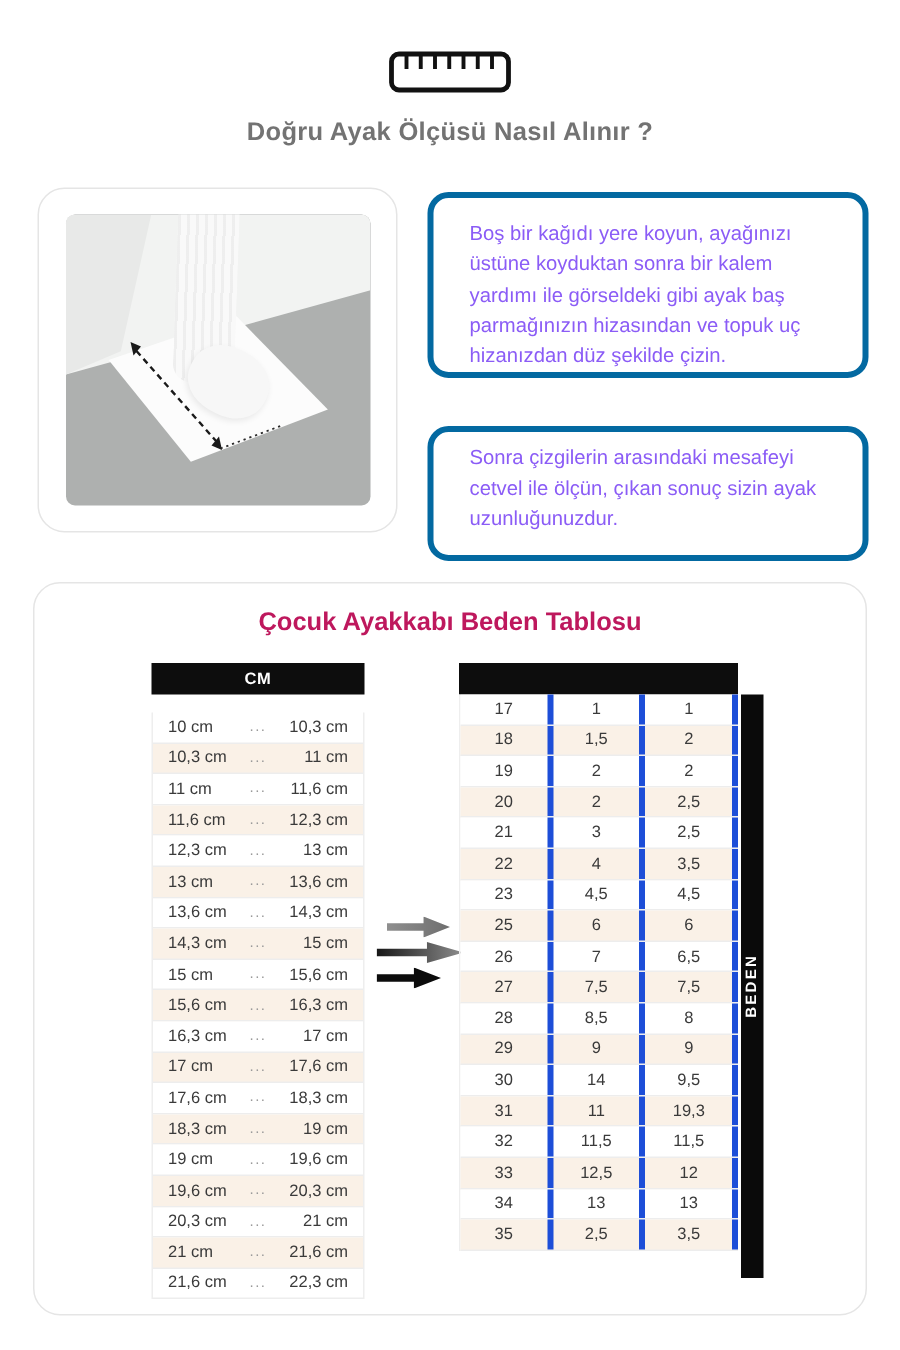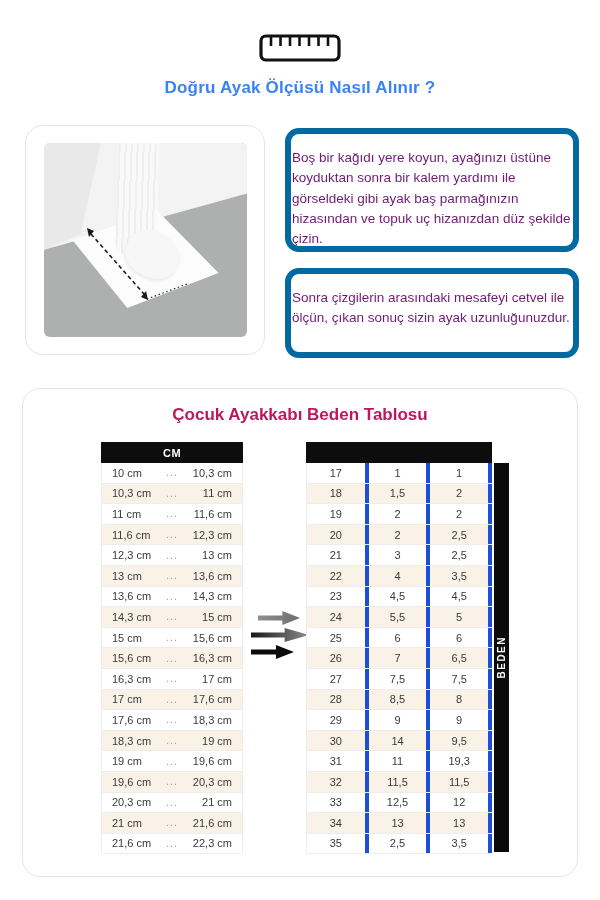--- a/index.html
+++ b/index.html
@@ -2,58 +2,58 @@
 <html><head>
 <meta charset="utf-8">
 <style>
   html,body{margin:0;padding:0;background:#ffffff;}
   body{font-family:"Liberation Sans",sans-serif;-webkit-font-smoothing:antialiased;}
   .page{position:relative;width:600px;height:900px;background:#fff;overflow:hidden;margin:0 auto;}
 
   
   .ruler{position:absolute;left:259px;top:34px;width:82px;height:28px;}
   .main-title{position:absolute;left:0;top:78px;width:100%;margin:0;text-align:center;
-    font-size:17px;font-weight:bold;color:#3b82f6;letter-spacing:.2px;}
+    font-size:17px;font-weight:bold;color:#737373;letter-spacing:.2px;}
 
   
   .photo-card{position:absolute;left:25px;top:125px;width:240px;height:230px;
     border:1px solid #e5e5e5;border-radius:18px;background:#fff;box-sizing:border-box;}
   .photo{position:absolute;left:18px;top:17px;width:203px;height:194px;border-radius:6px;
     overflow:hidden;background:#aeb0af;}
   .wall{position:absolute;inset:0;background:#f2f3f2;
     clip-path:polygon(0 0,100% 0,100% 26%,0 55%);}
   .wall2{position:absolute;inset:0;background:#e8e9e8;
     clip-path:polygon(0 0,28% 0,18% 47%,0 55%);}
   .paper{position:absolute;inset:0;background:#fcfcfc;
     clip-path:polygon(14% 50%,56% 35%,86% 67%,41% 85%);}
   .leg{position:absolute;left:36%;top:-4%;width:20%;height:62%;background:#f9f9f9;
     border-radius:0 0 12px 12px;transform:rotate(2deg);
     background-image:repeating-linear-gradient(90deg,rgba(0,0,0,0.045) 0 2px,rgba(255,255,255,0) 2px 6px);}
   .foot{position:absolute;left:40%;top:46%;width:27%;height:23%;background:#f7f7f7;
     border-radius:46%;transform:rotate(28deg);box-shadow:0 2px 4px rgba(0,0,0,0.08);}
   .measure{position:absolute;inset:0;}
 
   
-  .instr-box{position:absolute;left:285px;width:294px;border:6px solid #0369a1;border-radius:14px;
-    box-sizing:border-box;padding:14px 1px;color:#701a75;font-size:13.5px;line-height:1.5;background:#fff;}
+  .instr-box{position:absolute;left:285px;width:294px;border:4px solid #0369a1;border-radius:14px;
+    box-sizing:border-box;padding:14px 24px;color:#8b5cf6;font-size:13.5px;line-height:1.5;background:#fff;}
   .instr-box p{margin:0;}
   .box1{top:128px;height:124px;}
-  .box2{top:268px;height:90px;display:flex;align-items:flex-start;}
+  .box2{top:284px;height:90px;display:flex;align-items:flex-end;}
 
   
   .table-card{position:absolute;left:22px;top:388px;width:556px;height:489px;
     border:1px solid #e5e5e5;border-radius:18px;background:#fff;box-sizing:border-box;}
   .table-title{position:absolute;left:0;top:16px;width:100%;margin:0;text-align:center;
     font-size:17px;font-weight:bold;color:#be185d;}
 
   
   .cm-table{position:absolute;left:78px;top:53px;width:142px;border-radius:26px;}
   .cm-head{height:21px;background:#0d0d0d;color:#fff;font-size:11px;font-weight:bold;
     display:flex;align-items:center;justify-content:center;letter-spacing:.5px;}
-  .cm-body{border-left:1px solid #eeeeee;border-right:1px solid #eeeeee;}
+  .cm-body{border-left:1px solid #eeeeee;border-right:1px solid #eeeeee;margin-top:12px;}
   .cm-row{height:20.6px;display:flex;align-items:center;box-sizing:border-box;
     padding:0 10px;font-size:11px;color:#3a3a3a;border-bottom:1px solid #ededed;background:#fff;}
   .cm-row:nth-child(even){background:#faf1e7;}
   .cmin{flex:1;text-align:left;}
   .csep{width:22px;text-align:center;color:#9a9a9a;font-size:10px;letter-spacing:1px;}
   .cmax{flex:1;text-align:right;}
 
   
   .arrows{position:absolute;left:228px;top:222px;width:60px;height:50px;}
   .arr{clip-path:polygon(0 32%,58% 32%,58% 0,100% 50%,58% 100%,58% 68%,0 68%);height:14px;margin-bottom:3px;}
@@ -268,25 +268,20 @@
             <span class="st-cell">22</span>
             <span class="st-cell">4</span>
             <span class="st-cell">3,5</span>
           </div>
           <div class="st-row">
             <span class="st-cell">23</span>
             <span class="st-cell">4,5</span>
             <span class="st-cell">4,5</span>
           </div>
           <div class="st-row">
-            <span class="st-cell">24</span>
-            <span class="st-cell">5,5</span>
-            <span class="st-cell">5</span>
-          </div>
-          <div class="st-row">
             <span class="st-cell">25</span>
             <span class="st-cell">6</span>
             <span class="st-cell">6</span>
           </div>
           <div class="st-row">
             <span class="st-cell">26</span>
             <span class="st-cell">7</span>
             <span class="st-cell">6,5</span>
           </div>
           <div class="st-row">

